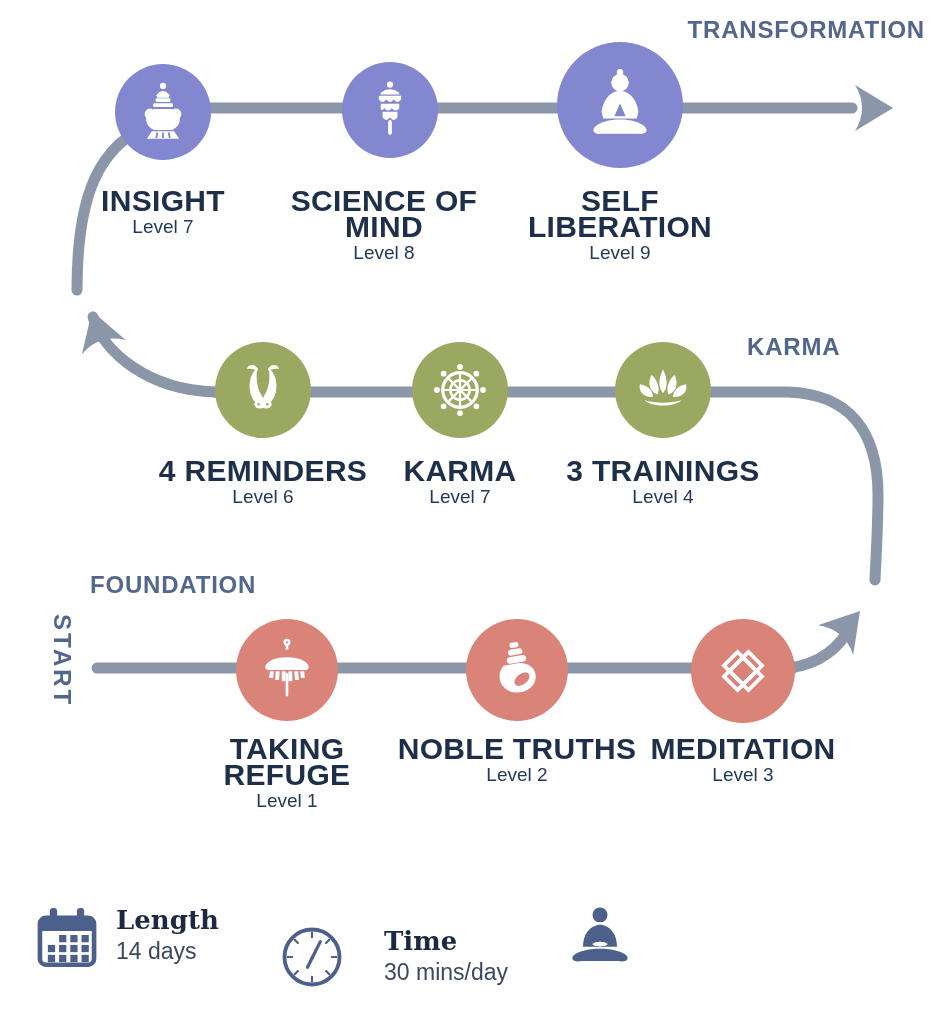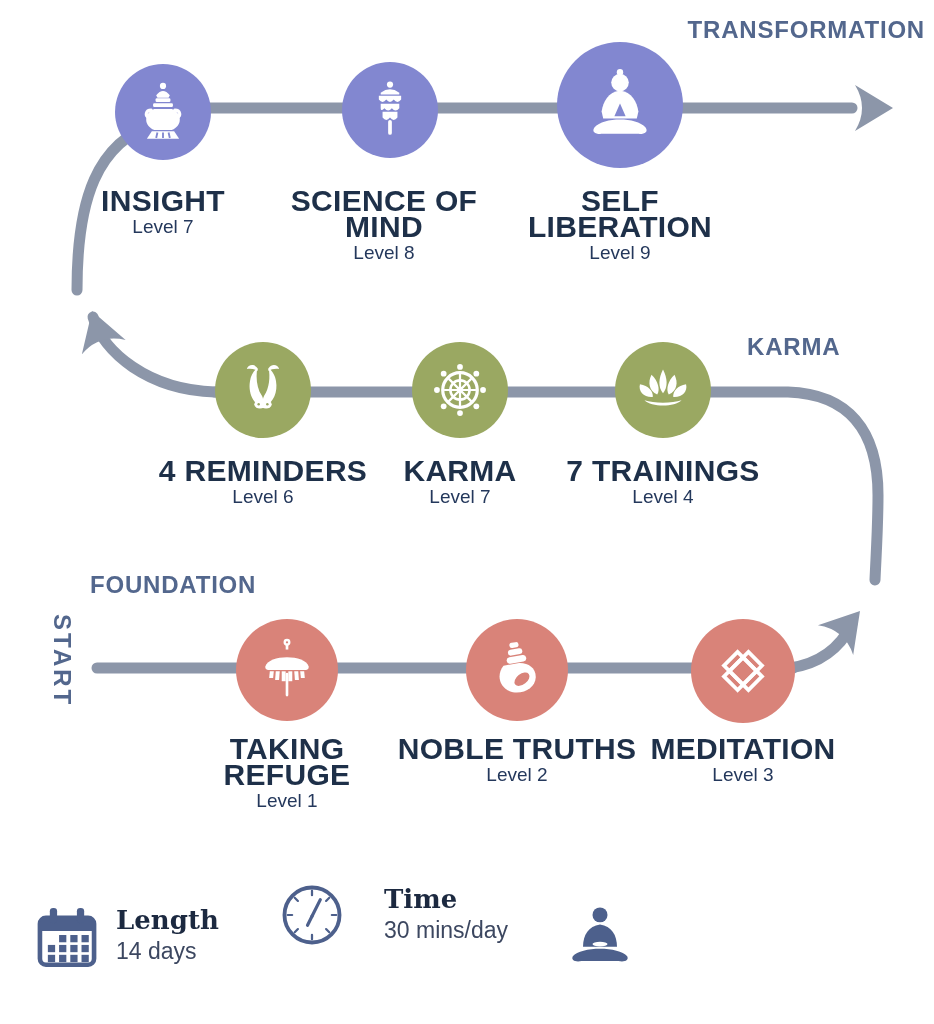--- a/index.html
+++ b/index.html
@@ -162,21 +162,21 @@
         <path d="M50 18 C 43 31 42 46 50 55 C 58 46 57 31 50 18 Z"></path>
         <path d="M32 26 C 26 38 28 51 41 57 C 46 49 42 35 32 26 Z"></path>
         <path d="M68 26 C 74 38 72 51 59 57 C 54 49 58 35 68 26 Z"></path>
         <path d="M14 41 C 11 52 20 62 34 61 C 35 52 27 43 14 41 Z"></path>
         <path d="M86 41 C 89 52 80 62 66 61 C 65 52 73 43 86 41 Z"></path>
         <path d="M21 66 C 32 77 68 77 79 66 C 64 71 36 71 21 66 Z"></path>
       </g>
     </svg>
   </div>
   <div class="node-label" style="left:543px;top:458px;">
-    <div class="node-name">7 TRAININGS</div>
+    <div class="node-name">3 TRAININGS</div>
     <div class="node-level">Level 4</div>
   </div>
 
   <div class="tier-heading" style="left:90px;top:571px;">FOUNDATION</div>
   <div class="start-label" style="left:48px;top:614px;height:115px;">START</div>
 
   <div class="node-circle" style="left: 236px; top: 619px; width: 102px; height: 102px; background: rgb(217, 131, 121); color: rgb(217, 131, 121);">
     <svg width="66" height="66" viewBox="0 0 100 100">
       <g fill="none" stroke="#fff" stroke-width="3.5">
         <circle cx="50" cy="8" r="3.5"></circle>
@@ -251,21 +251,21 @@
           <rect x="55" y="77" width="11" height="11"></rect>
           <rect x="72" y="77" width="11" height="11"></rect>
       </g>
     </svg>
     <div>
       <div class="footer-title">Length</div>
       <div class="footer-value">14 days</div>
     </div>
   </div>
 
-  <div class="footer-item" style="left:280px;top:883px;gap:40px;">
+  <div class="footer-item" style="left:280px;top:925px;gap:40px;">
     <svg class="footer-icon" width="64" height="64" viewBox="0 0 100 100">
       <circle cx="50" cy="50" r="43" fill="none" stroke="#4d608c" stroke-width="6"></circle>
       <g stroke="#4d608c" stroke-width="4" stroke-linecap="round">
         <path d="M50 12 V19 M50 81 V88 M12 50 H19 M81 50 H88
                  M23 23 L28 28 M72 72 L77 77 M77 23 L72 28 M28 72 L23 77" stroke-width="3.5"></path>
         <path d="M50 52 L63 26" stroke-width="5"></path>
         <path d="M50 52 L43 66" stroke-width="5"></path>
       </g>
     </svg>
     <div>

